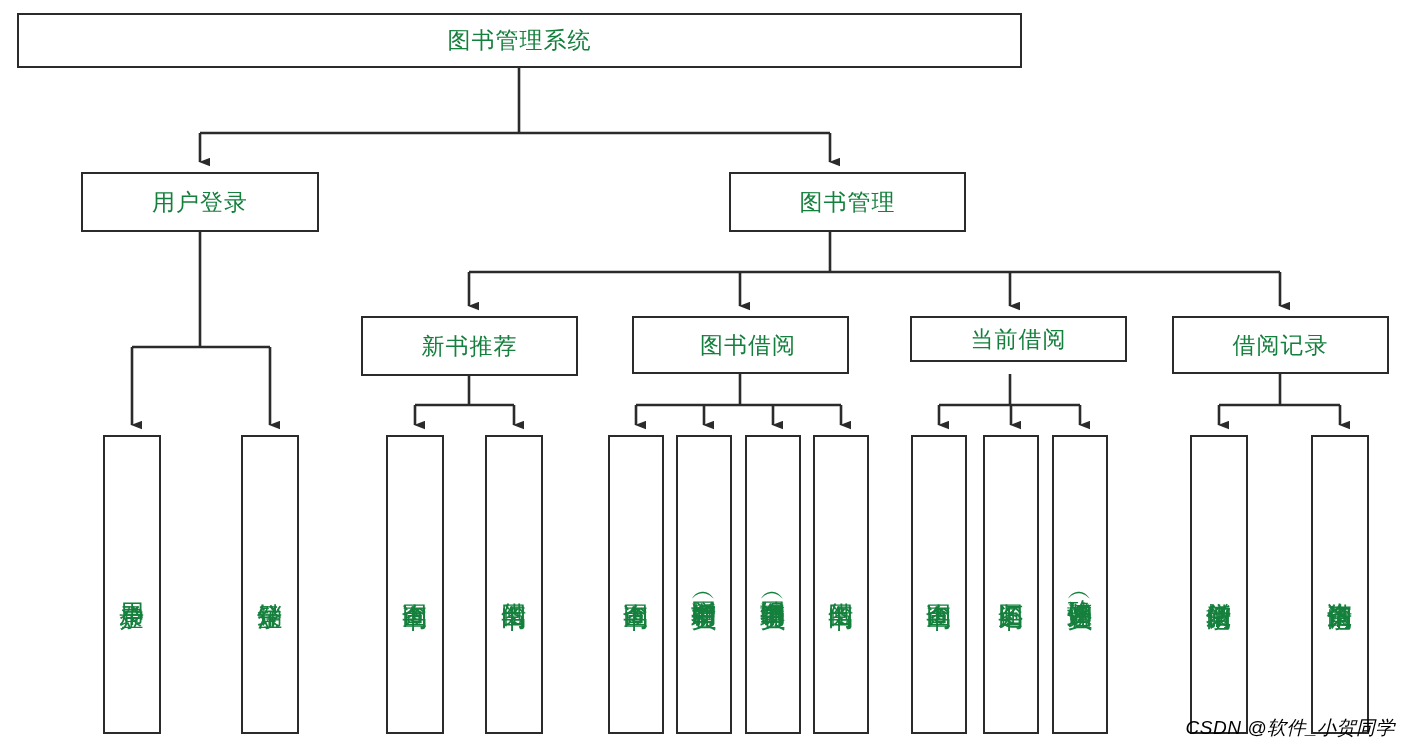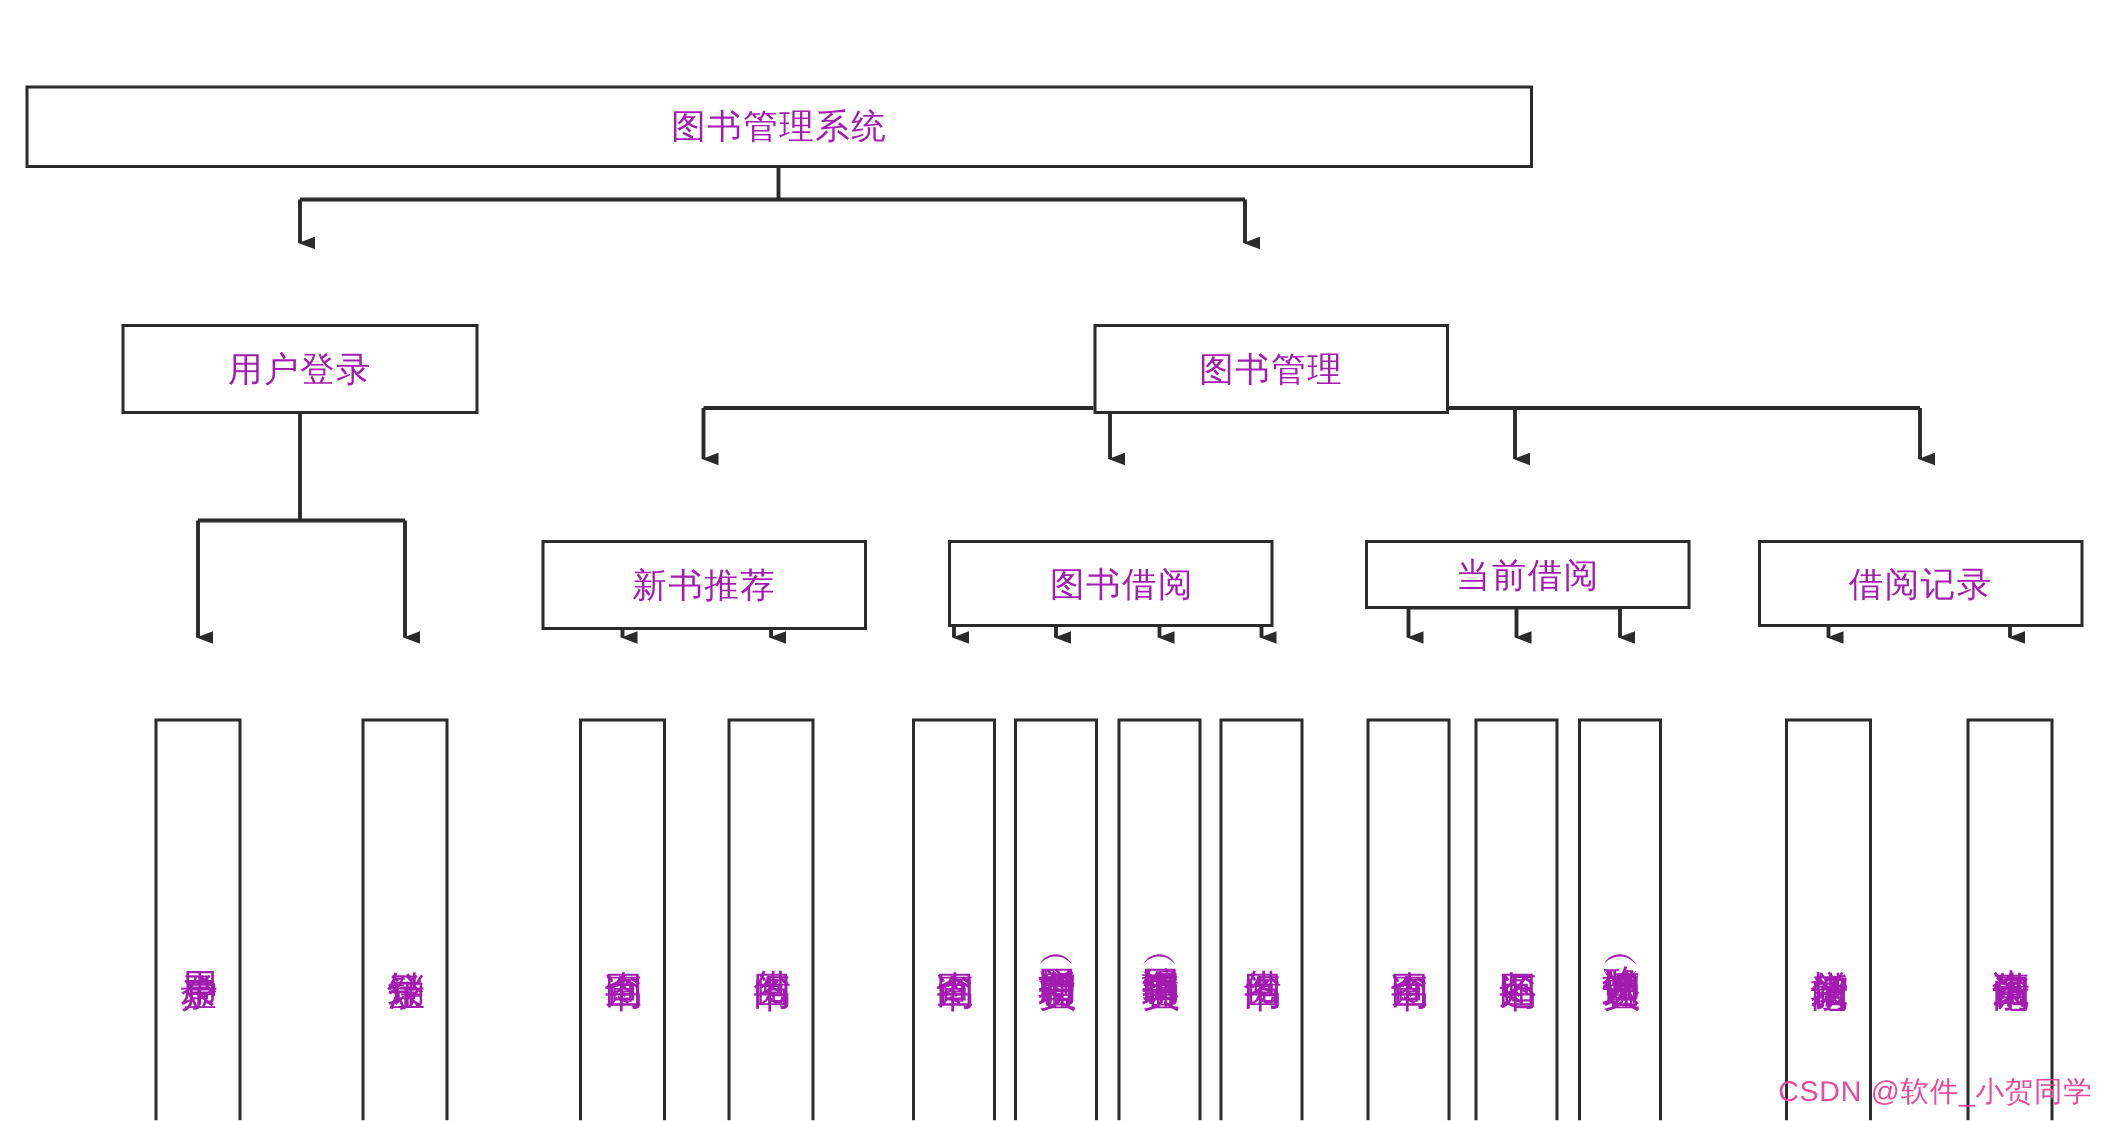--- a/index.html
+++ b/index.html
@@ -26,22 +26,21 @@
     pointer-events: none;
   }
   .node {
     position: absolute;
     box-sizing: border-box;
     border: 2.5px solid #2b2b2b;
     background: #ffffff;
     display: flex;
     align-items: center;
     justify-content: center;
-    color: #a21caf;
-    margin-top: 44px;
+    color: #15803d;
   }
   .node.horiz {
     font-size: 23px;
     letter-spacing: 1px;
   }
   .node.vert {
     writing-mode: vertical-rl;
     text-orientation: upright;
     font-size: 25px;
     line-height: 1.06;
@@ -55,23 +54,24 @@
     writing-mode: vertical-rl;
     text-orientation: upright;
     display: block;
     white-space: nowrap;
   }
   .watermark {
     position: absolute;
     right: 10px;
     bottom: 6px;
     font-size: 19px;
-    color: #ec4899;
+    color: #000000;
     white-space: nowrap;
     letter-spacing: 0.5px;
+    font-style: italic;
   }
 </style>
 </head>
 <body>
 
 <div id="stage">
 
   <svg id="edges" viewBox="0 0 1405 747">
     <defs>
       <marker id="arrow" markerWidth="9" markerHeight="11" refX="4.2" refY="10" orient="auto" markerUnits="userSpaceOnUse">

